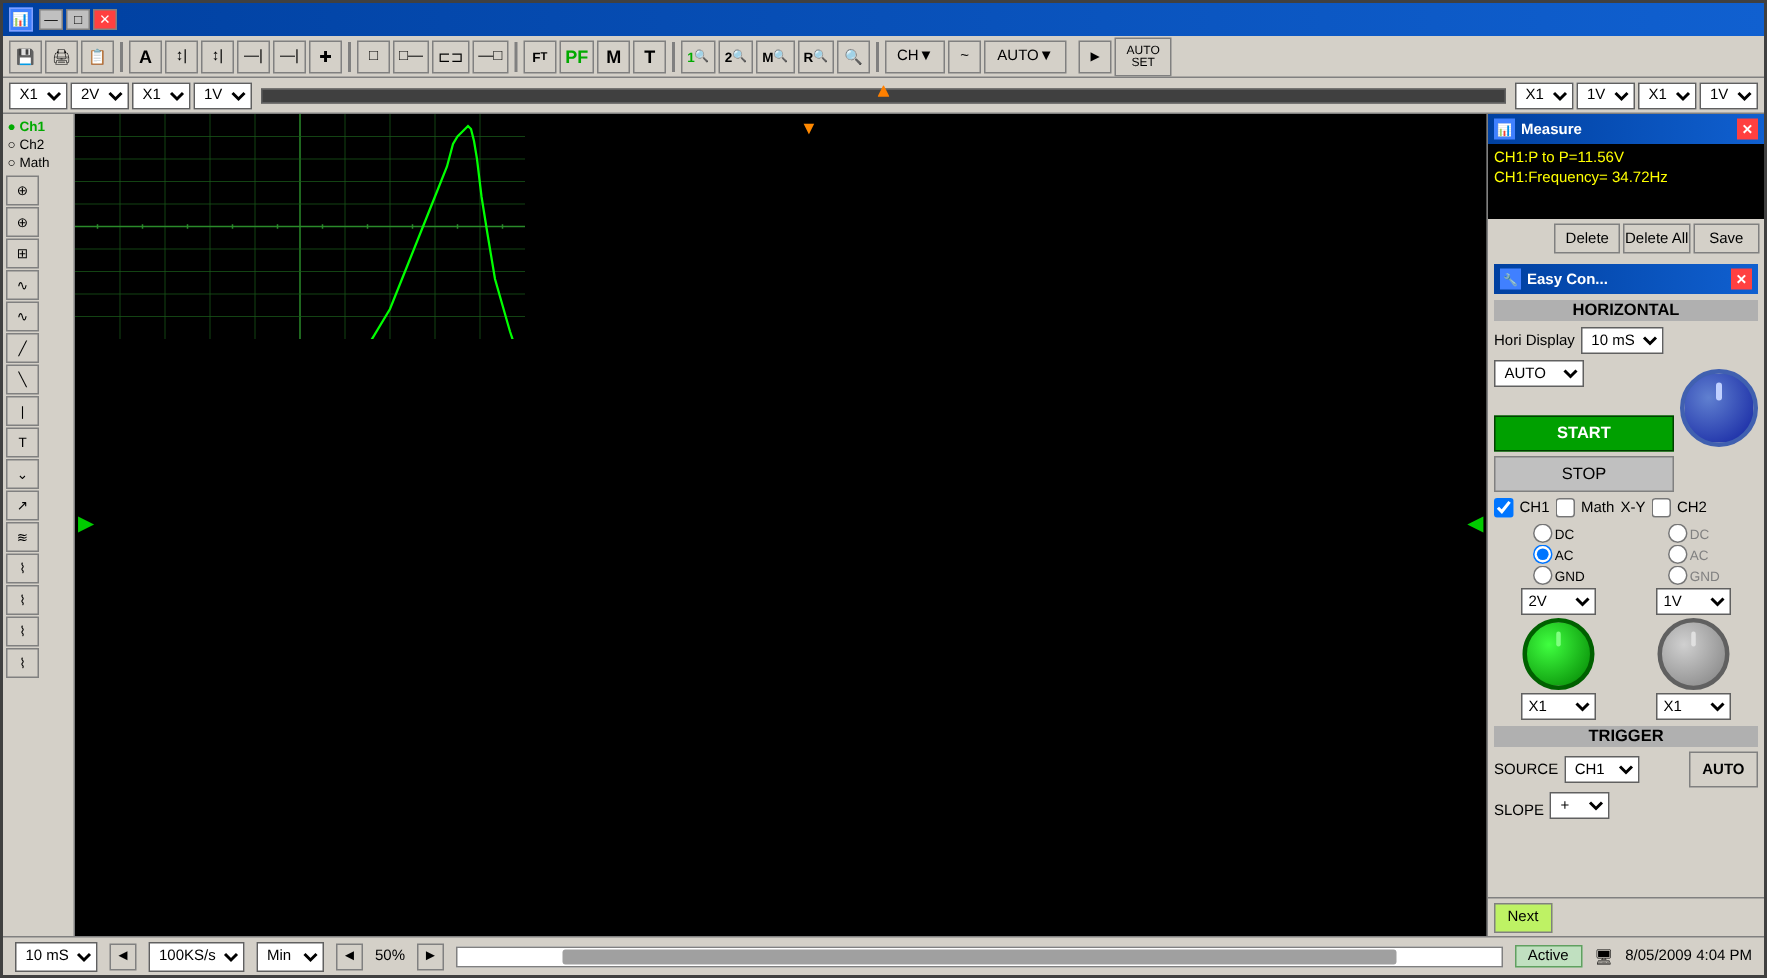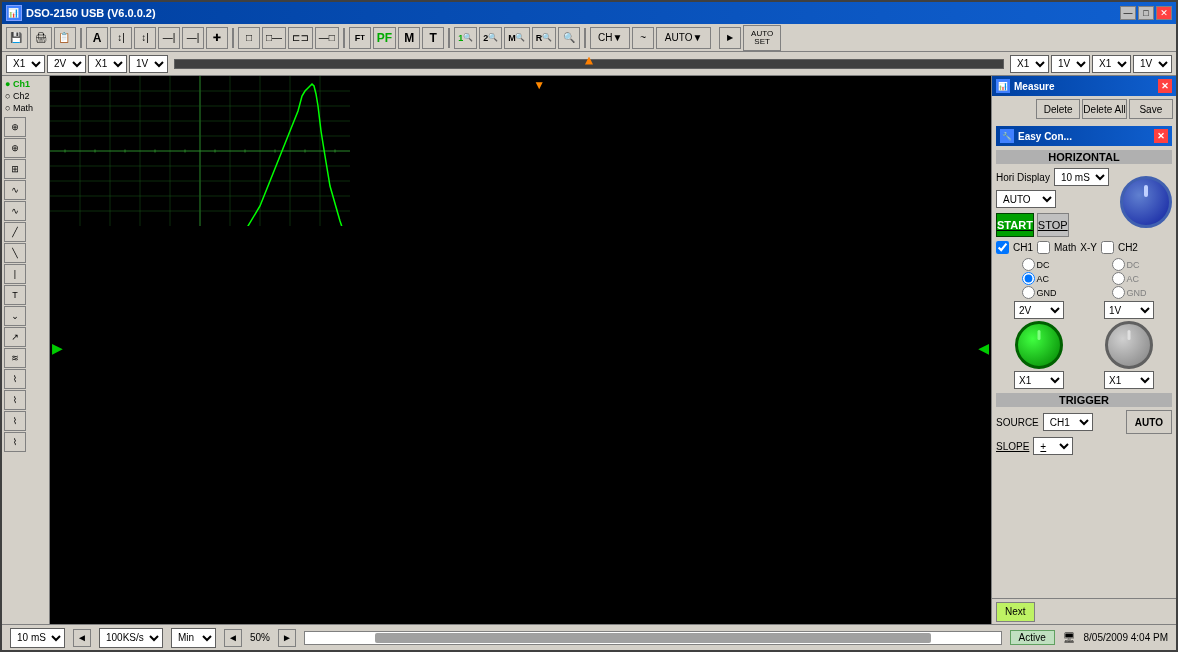--- a/index.html
+++ b/index.html
@@ -236,24 +236,23 @@
       top: 6px;
       left: 50%;
       transform: translateX(-50%);
       width: 3px;
       height: 10px;
       background: #e0e0e0;
       border-radius: 2px;
     }
     .start-stop-btns {
       display: flex;
-      flex-direction: row;
+      flex-direction: column;
       gap: 3px;
-      margin-top: 3px;
-      text-decoration: underline;
+      margin-top: 17px;
     }
     .green-btn {
       height: 24px;
       background: #00a000;
       color: white;
       border: 1px solid #004000;
       font-size: 11px;
       font-weight: bold;
       cursor: pointer;
     }
@@ -375,21 +374,20 @@
       justify-content: center;
     }
   </style>
 </head>
 <body>
 
 <div style="width:1178px; height:652px; display:flex; flex-direction:column; border:2px solid #404040;">
 
   <div class="title-bar">
     <div class="title-bar-icon">📊</div>
-    <span class="title-bar-text">DSO-2150 USB (V6.0.0.2)</span>
     <div class="title-bar-buttons">
       <div class="title-btn">—</div>
       <div class="title-btn">□</div>
       <div class="title-btn close">✕</div>
     </div>
   </div>
 
 
   <div class="toolbar">
     <div class="tb-btn">💾</div>
@@ -663,20 +661,24 @@
     </div>
 
     <div style="width:185px; background:#d4d0c8; border-left:1px solid #808080; display:flex; flex-direction:column; overflow-y:auto;">
 
       <div>
         <div class="measure-title-bar">
           <div class="measure-title-icon">📊</div>
           <span>Measure</span>
           <div class="measure-close-btn">✕</div>
         </div>
+        <div class="measure-content">
+          <div style="margin-bottom:2px;">CH1:P to P=11.56V</div>
+          <div>CH1:Frequency= 34.72Hz</div>
+        </div>
         <div class="measure-buttons">
           <button class="measure-btn">Delete</button>
           <button class="measure-btn">Delete All</button>
           <button class="measure-btn">Save</button>
         </div>
       </div>
 
       <div class="easy-con-panel">
         <div class="easy-con-title-bar">
           <div class="measure-title-icon">🔧</div>
@@ -782,21 +784,21 @@
 
         <div class="trigger-section">
           <div class="section-title">TRIGGER</div>
           <div style="display:flex; align-items:center; gap:4px; margin-top:3px;">
             <span style="font-size:10px;">SOURCE</span>
             <select class="small-select" style="width:50px;">
               <option>CH1</option><option>CH2</option><option>EXT</option>
             </select>
             <button class="auto-btn" style="margin-left:auto;">AUTO</button>
           </div>
-          <div style="display:flex; align-items:center; gap:4px; margin-top:3px;text-decoration:underline;">
+          <div style="display:flex; align-items:flex-end; gap:4px; margin-top:3px;">
             <span style="font-size:10px;">SLOPE</span>
             <select class="small-select" style="width:40px;">
               <option>+</option><option>-</option>
             </select>
           </div>
         </div>
       </div>
 
       <div class="next-btn-area" style="margin-top:auto;">
         <button class="next-btn">Next</button>

